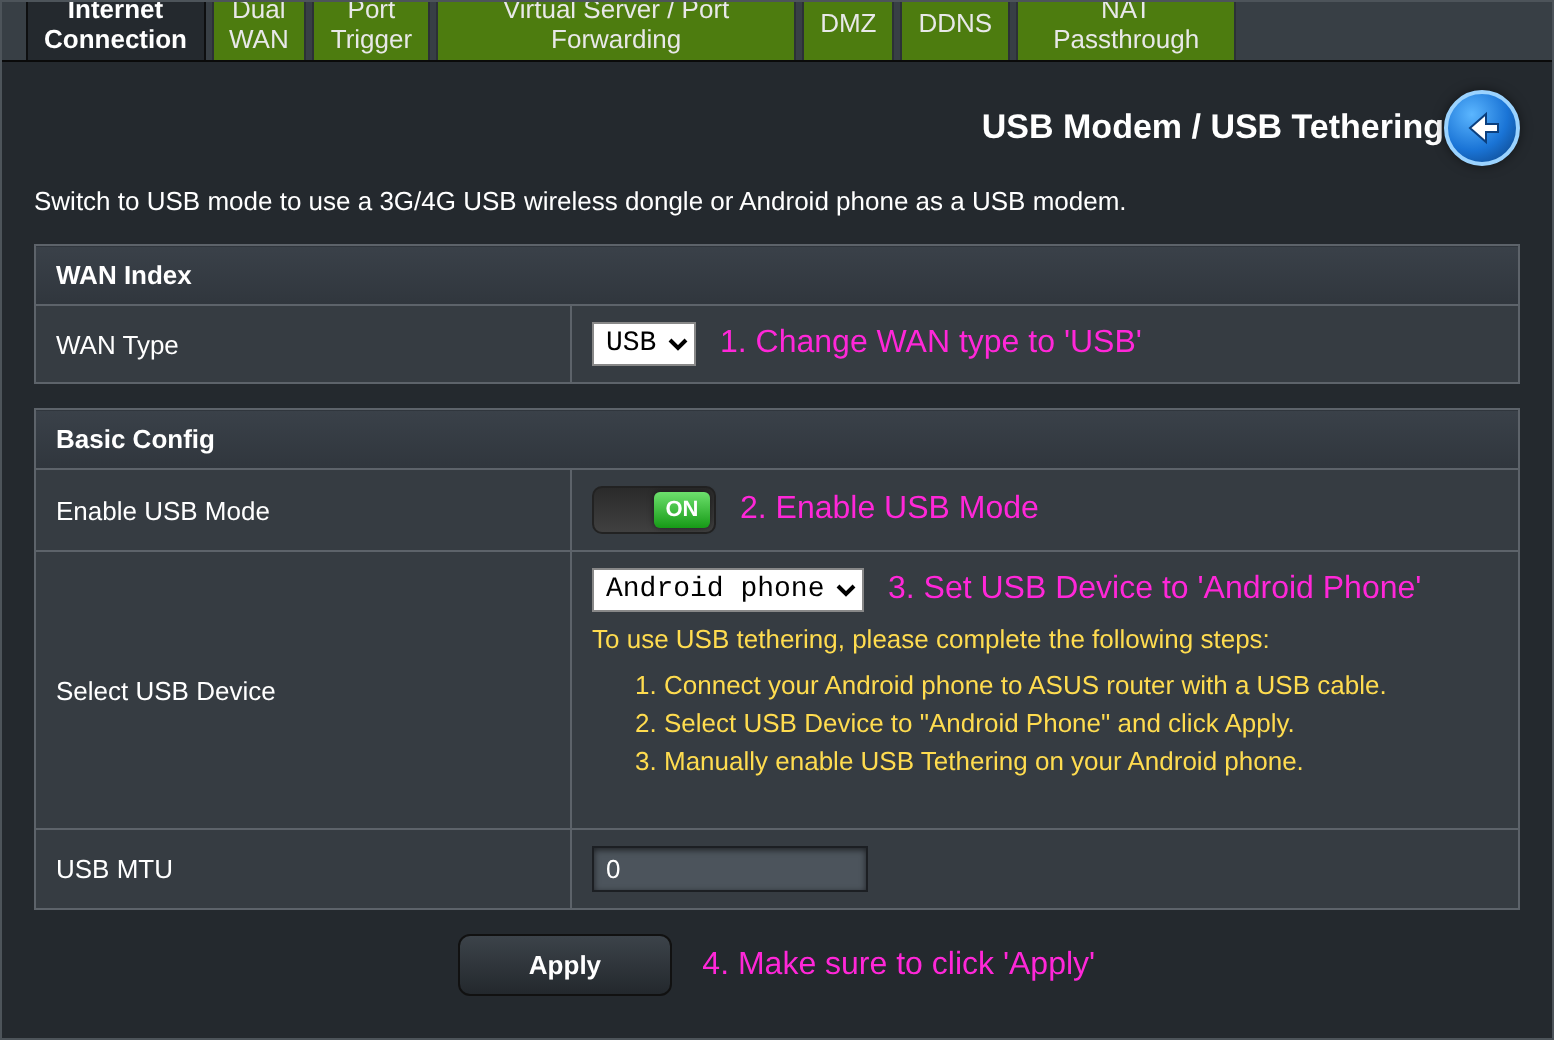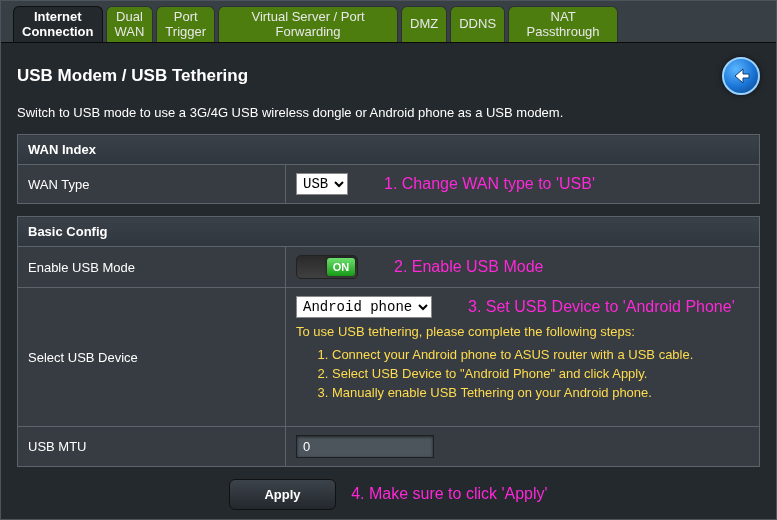--- a/index.html
+++ b/index.html
@@ -10,21 +10,21 @@
     font-family: Arial, Helvetica, sans-serif;
     font-size: 13px;
     color: #fff;
     overflow: hidden;
     border: 1px solid #4d545a;
   }
   
   .tabs {
     display: flex;
     background: #383f45;
-    height: 42px;
+    height: 30px;
     border-bottom: 1px solid #0a0a0a;
     padding-left: 12px;
     gap: 3px;
     align-items: flex-end;
   }
   .tab {
     background: #4d7c0f;
     color: #e8e8e8;
     padding: 5px 8px;
     font-size: 13px;
@@ -42,23 +42,22 @@
   }
   .tab.active {
     background: #24292e;
     color: #fff;
     font-weight: bold;
     border:1px solid #0e0f10;
     border-bottom:none;
   }
   .content { padding: 14px 16px 10px 16px; }
   .title-row {
-    display:flex; justify-content:space-between; align-items:center;
+    display:flex; justify-content:flex-end; align-items:center;
     margin-bottom: 10px;
-    gap: 44px;
   }
   .page-title { font-size: 17px; font-weight: bold; }
   .back-btn {
     width: 38px; height: 38px; border-radius: 50%;
     background: radial-gradient(circle at 35% 30%, #5bb6ff 0%, #1a74d6 55%, #0b3f7e 100%);
     display:flex; align-items:center; justify-content:center;
     border: 2px solid #9bd3ff; cursor:pointer;
     box-shadow: 0 0 6px rgba(0,0,0,.5);
   }
   .back-btn svg { width: 24px; height: 24px; }
@@ -114,21 +113,21 @@
   .apply-row { text-align:center; margin-top:4px; white-space:nowrap;}
   .apply-btn {
     display:inline-block;
     background: linear-gradient(#3c434a,#23282d);
     color:#fff; font-weight:bold;
     border:1px solid #111; border-radius:6px;
     padding:7px 34px; cursor:pointer;
     font-size:13px;
   }
   .usb-cell-content { display:flex; flex-direction:column; align-items:flex-start; }
-  .line1 { display:flex; align-items:center;gap:24px; }
+  .line1 { display:flex; align-items:center; }
 </style>
 </head>
 <body>
 
 <div class="tabs">
   <div class="tab active">Internet<br>Connection</div>
   <div class="tab">Dual<br>WAN</div>
   <div class="tab">Port<br>Trigger</div>
   <div class="tab" style="min-width:180px">Virtual Server / Port<br>Forwarding</div>
   <div class="tab">DMZ</div>

